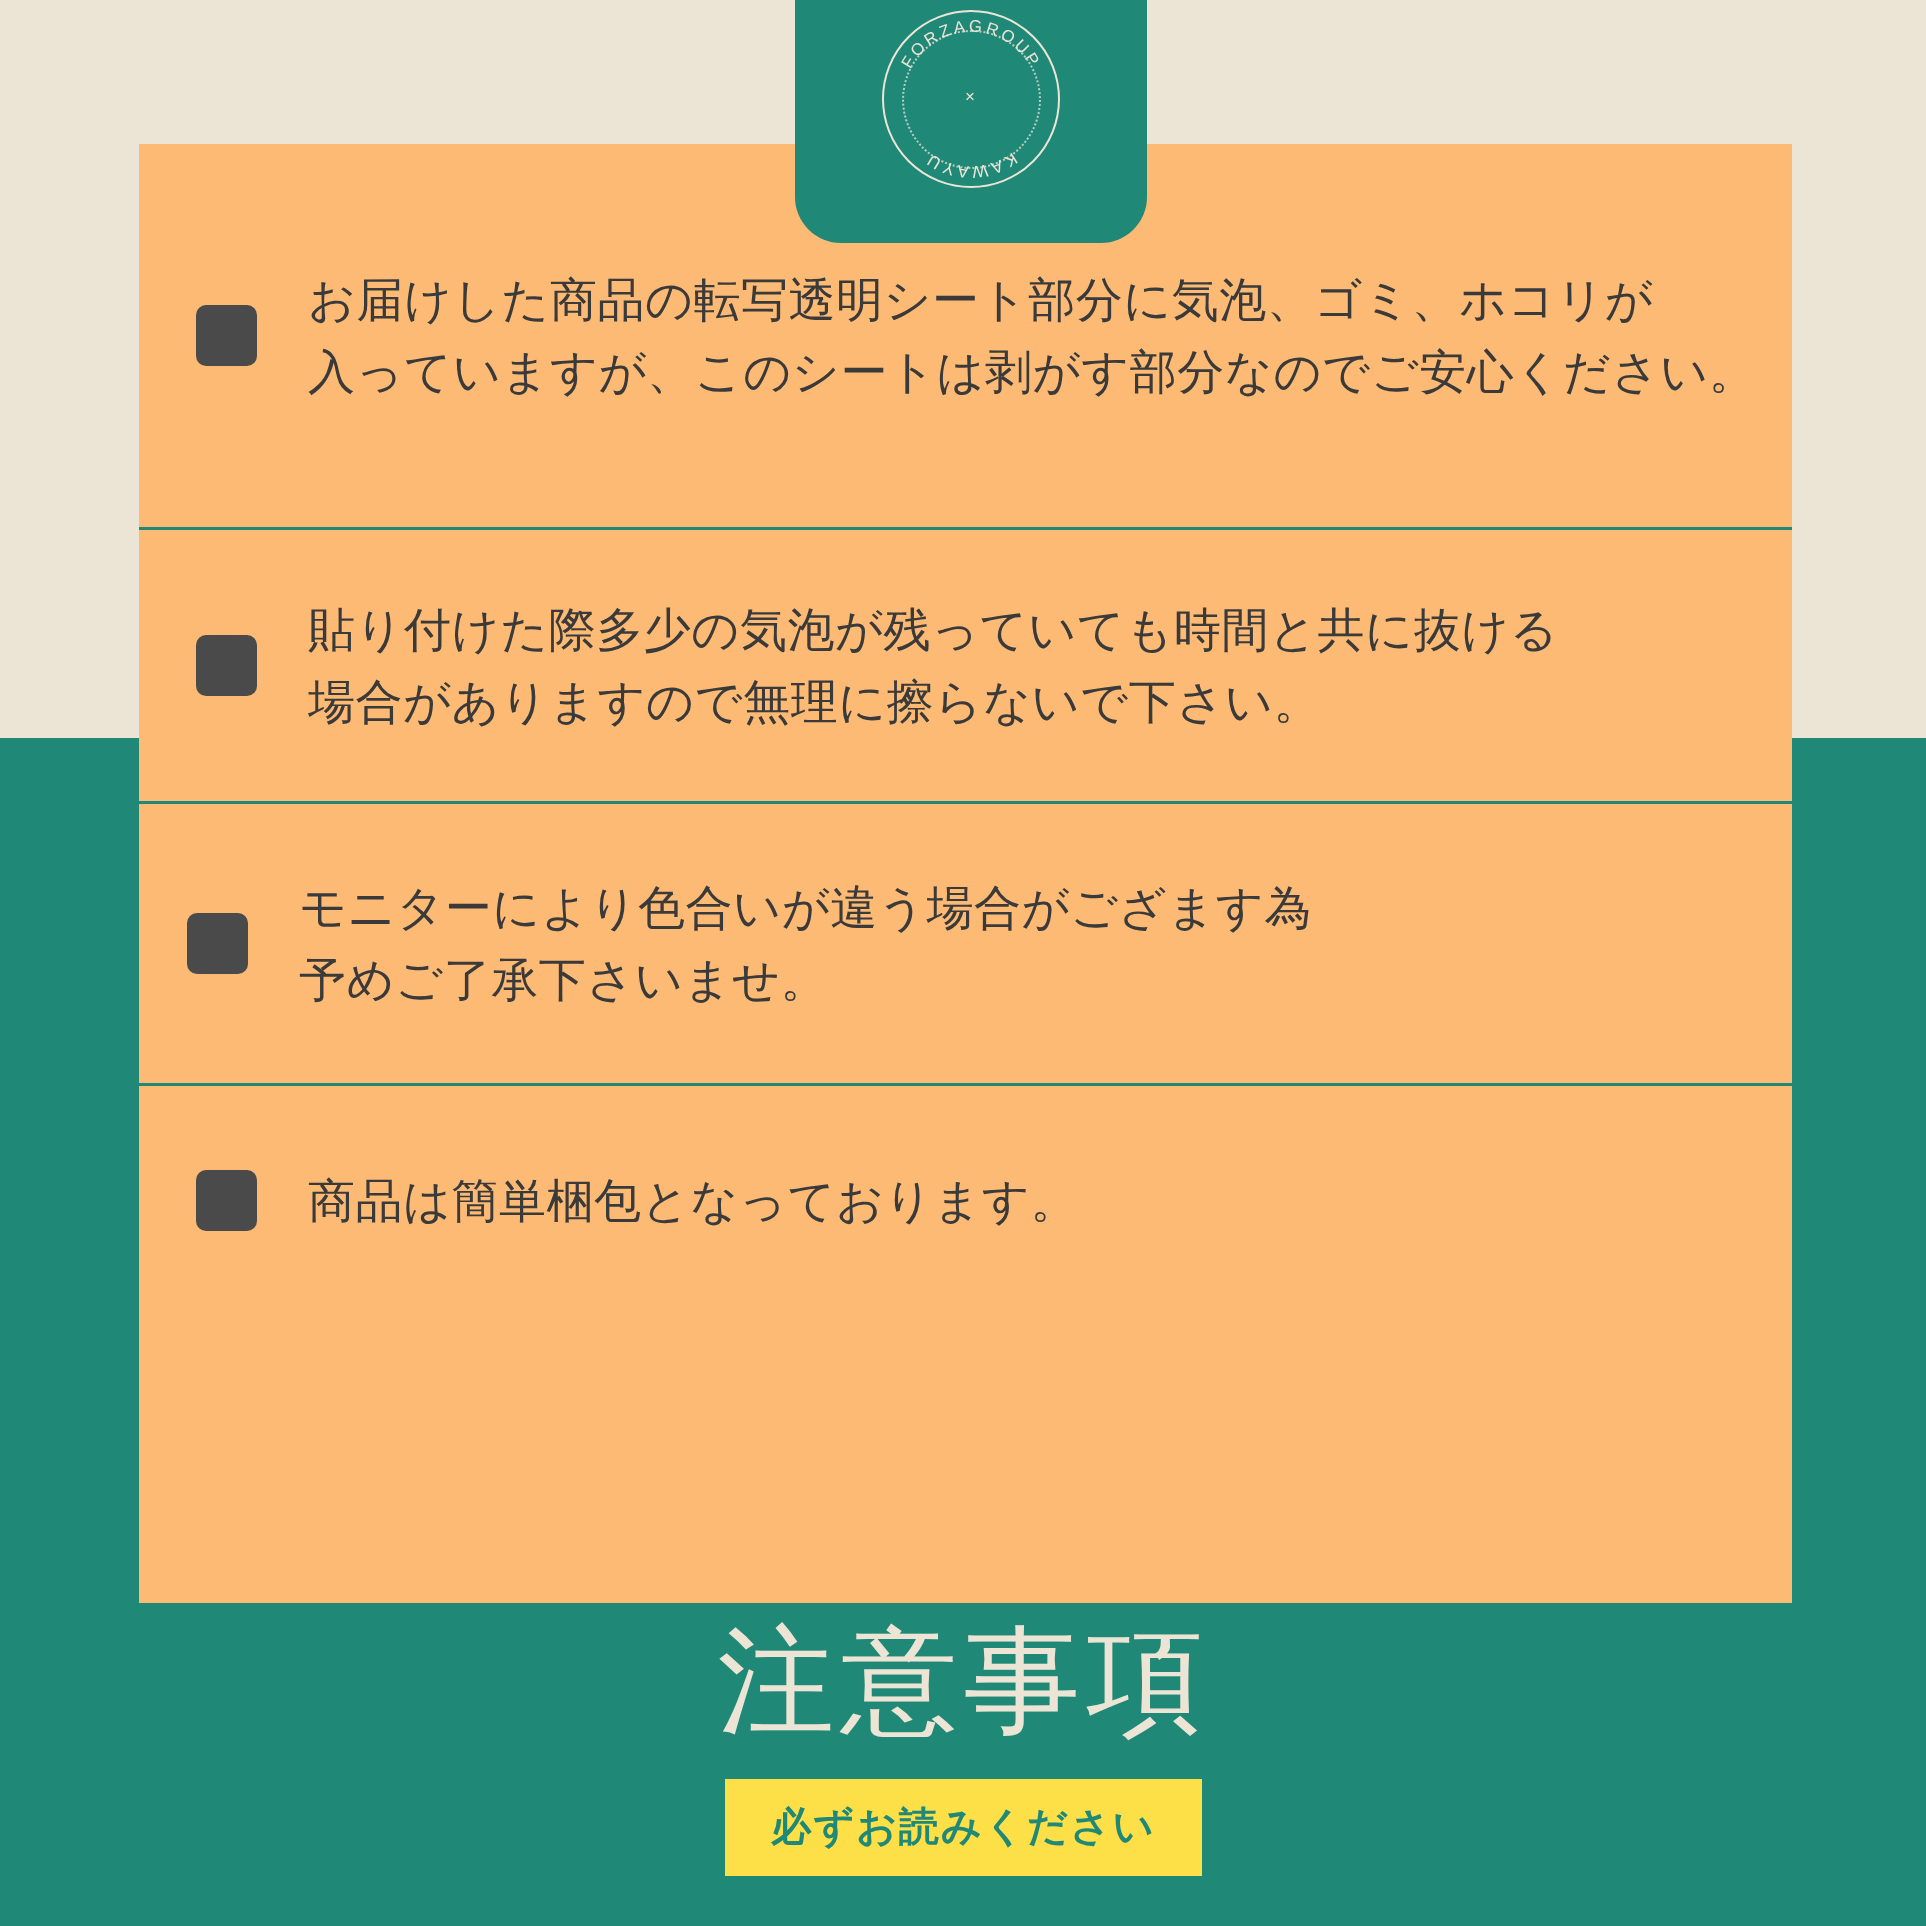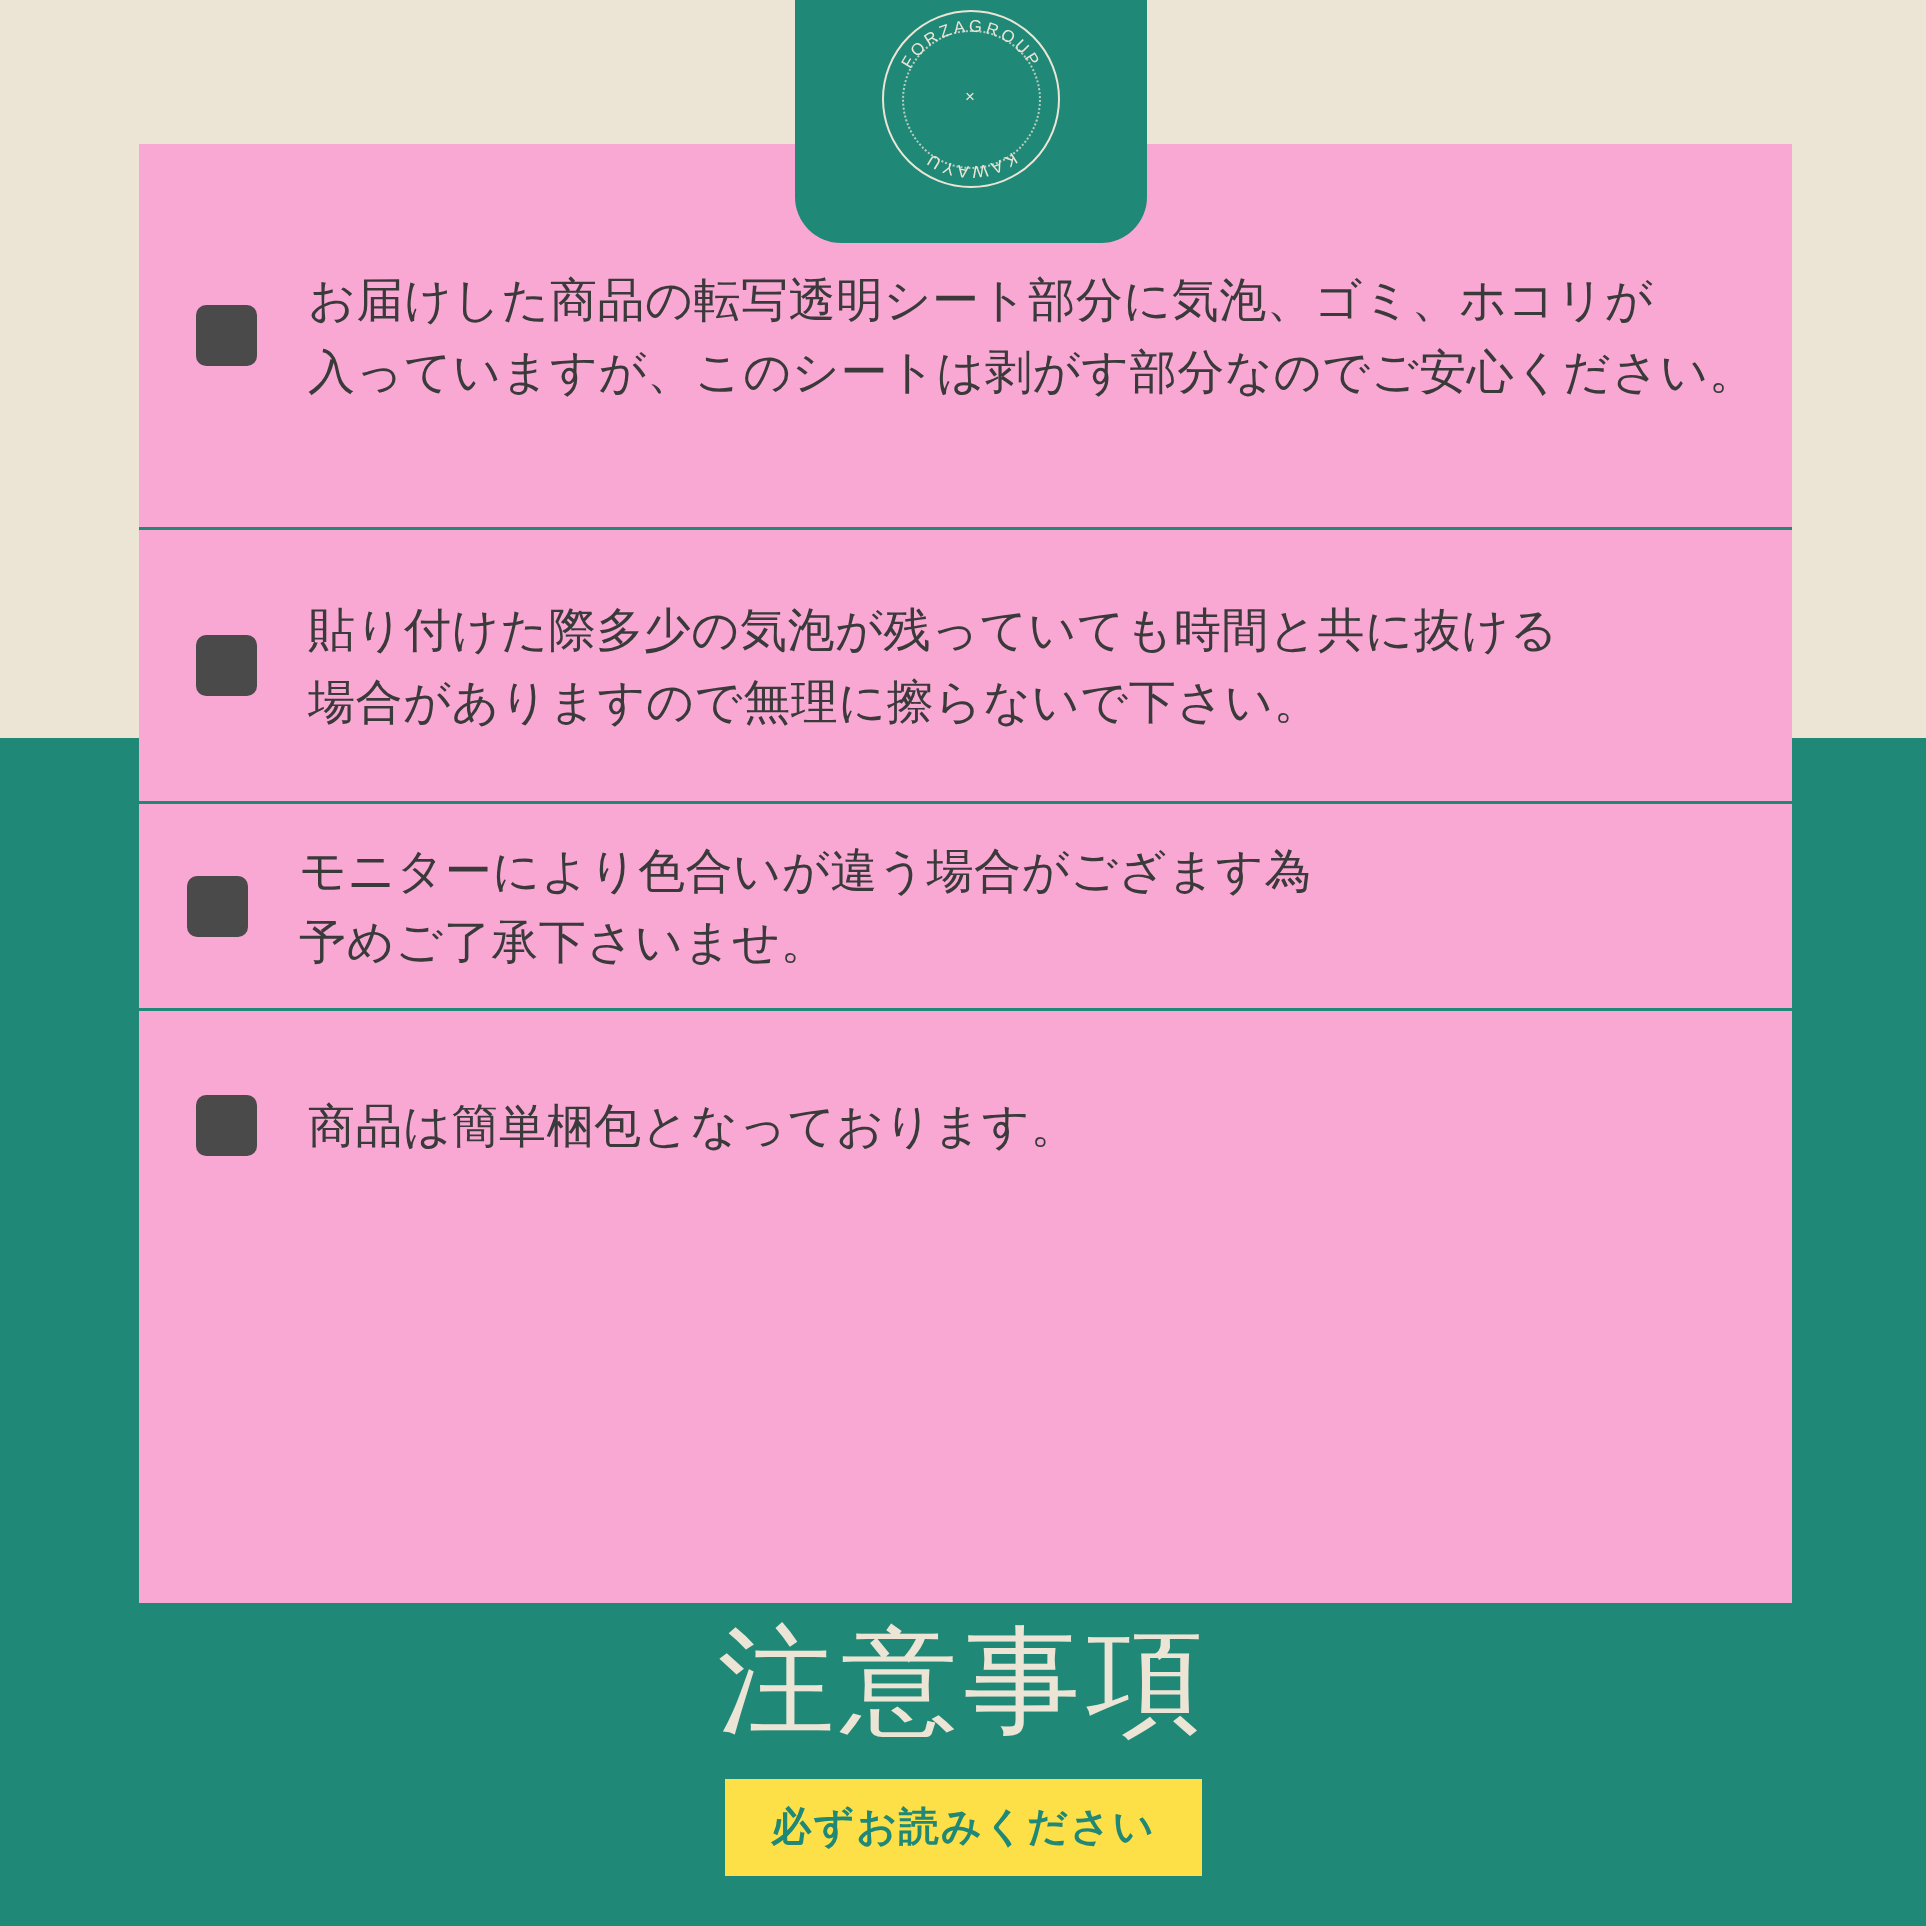--- a/index.html
+++ b/index.html
@@ -94,38 +94,38 @@
     font-family: "Liberation Sans", sans-serif;
   }
 
   
   #card {
     position: absolute;
     left: 139px;
     top: 144px;
     width: 1653px;
     height: 1459px;
-    background: #f9a8d4;
+    background: #fdba74;
     z-index: 3;
   }
 
   .note-row {
     position: relative;
     display: flex;
     align-items: center;
     padding-left: 57px;
     box-sizing: border-box;
     border-bottom: 3px solid #1f8877;
   }
   .note-row:last-child {
     border-bottom: none;
   }
   .note-row[data-rowh="1"] { height: 386px; }
   .note-row[data-rowh="2"] { height: 274px; }
-  .note-row[data-rowh="3"] { height: 207px; padding-left: 48px; }
+  .note-row[data-rowh="3"] { height: 282px; padding-left: 48px; }
   .note-row[data-rowh="4"] { height: 285px; }
   .note-row[data-rowh="5"] { height: 229px; text-align: right; }
 
   .bullet {
     flex: 0 0 auto;
     width: 61px;
     height: 61px;
     background: #4a4a4a;
     border-radius: 10px;
     margin-right: 51px;

